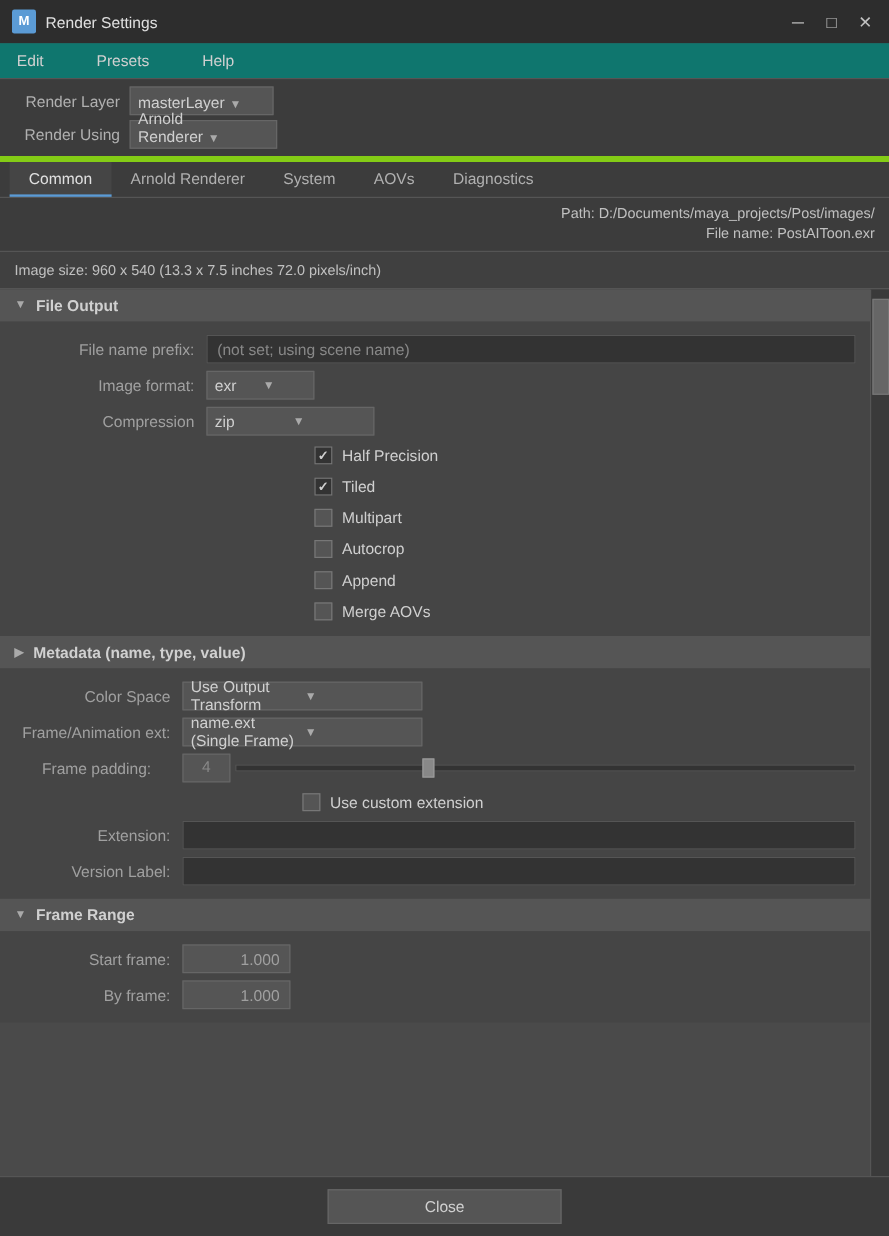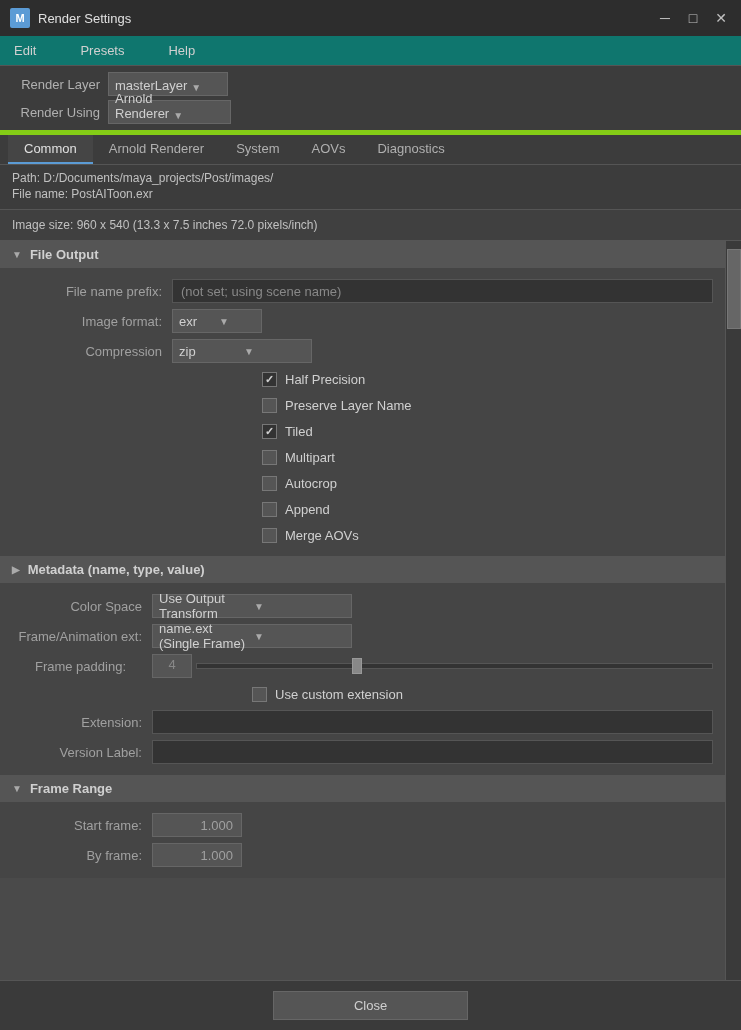--- a/index.html
+++ b/index.html
@@ -136,21 +136,21 @@
     }
 
     
     .path-info {
       background: #3c3c3c;
       padding: 6px 12px;
       font-size: 12px;
       color: #c0c0c0;
       border-bottom: 1px solid #555;
     }
-    .path-info div { margin-bottom: 2px; }
+    .path-info div { margin-bottom: 2px; text-align: right; }
 
     
     .image-size-bar {
       background: #404040;
       padding: 8px 12px;
       font-size: 12px;
       color: #c0c0c0;
       border-bottom: 1px solid #555;
     }
 
@@ -461,25 +461,20 @@
             </div>
           </div>
 
           <div class="checkbox-row checkbox-offset">
             <div class="cb-box checked">
               <span class="cb-check">✓</span>
             </div>
             <span class="cb-label">Half Precision</span>
           </div>
 
-          <div class="checkbox-row checkbox-offset">
-            <div class="cb-box">
-            </div>
-            <span class="cb-label">Preserve Layer Name</span>
-          </div>
 
           <div class="checkbox-row checkbox-offset">
             <div class="cb-box checked">
               <span class="cb-check">✓</span>
             </div>
             <span class="cb-label">Tiled</span>
           </div>
 
           <div class="checkbox-row checkbox-offset">
             <div class="cb-box">

